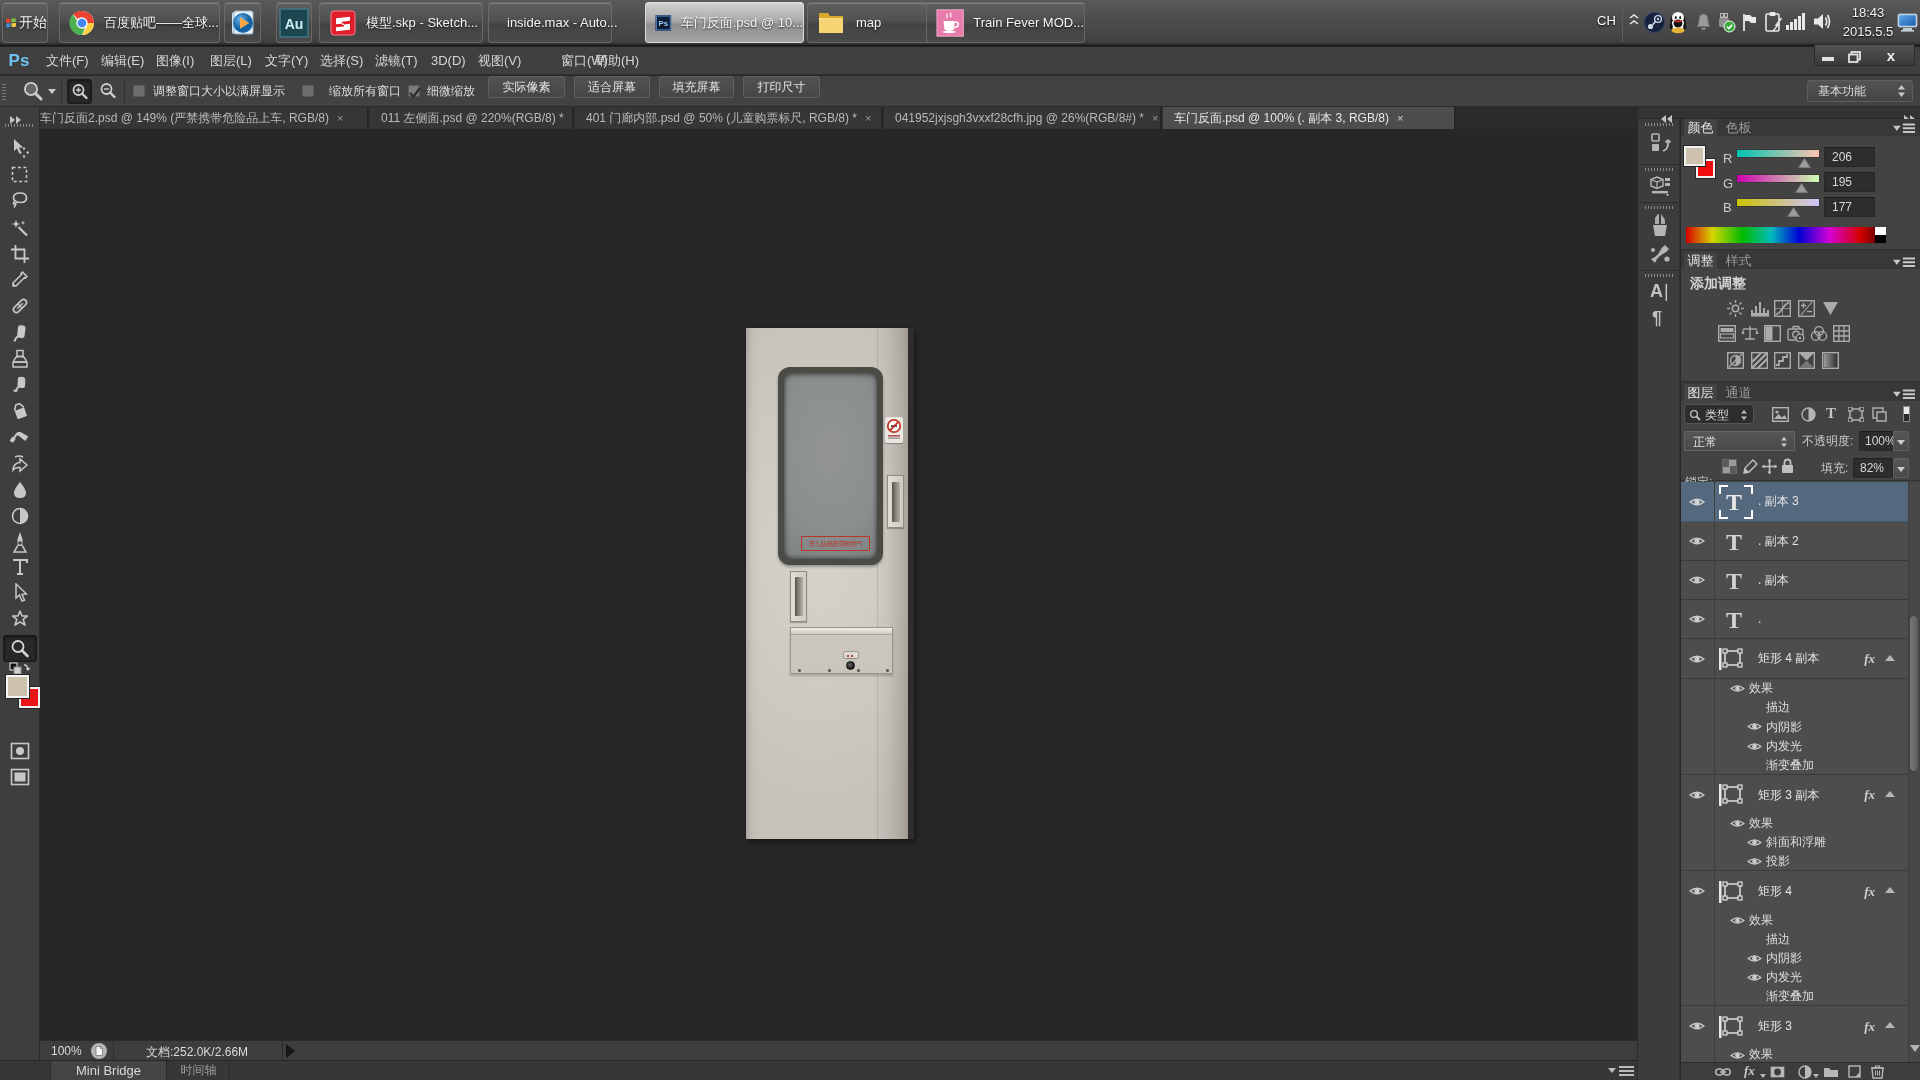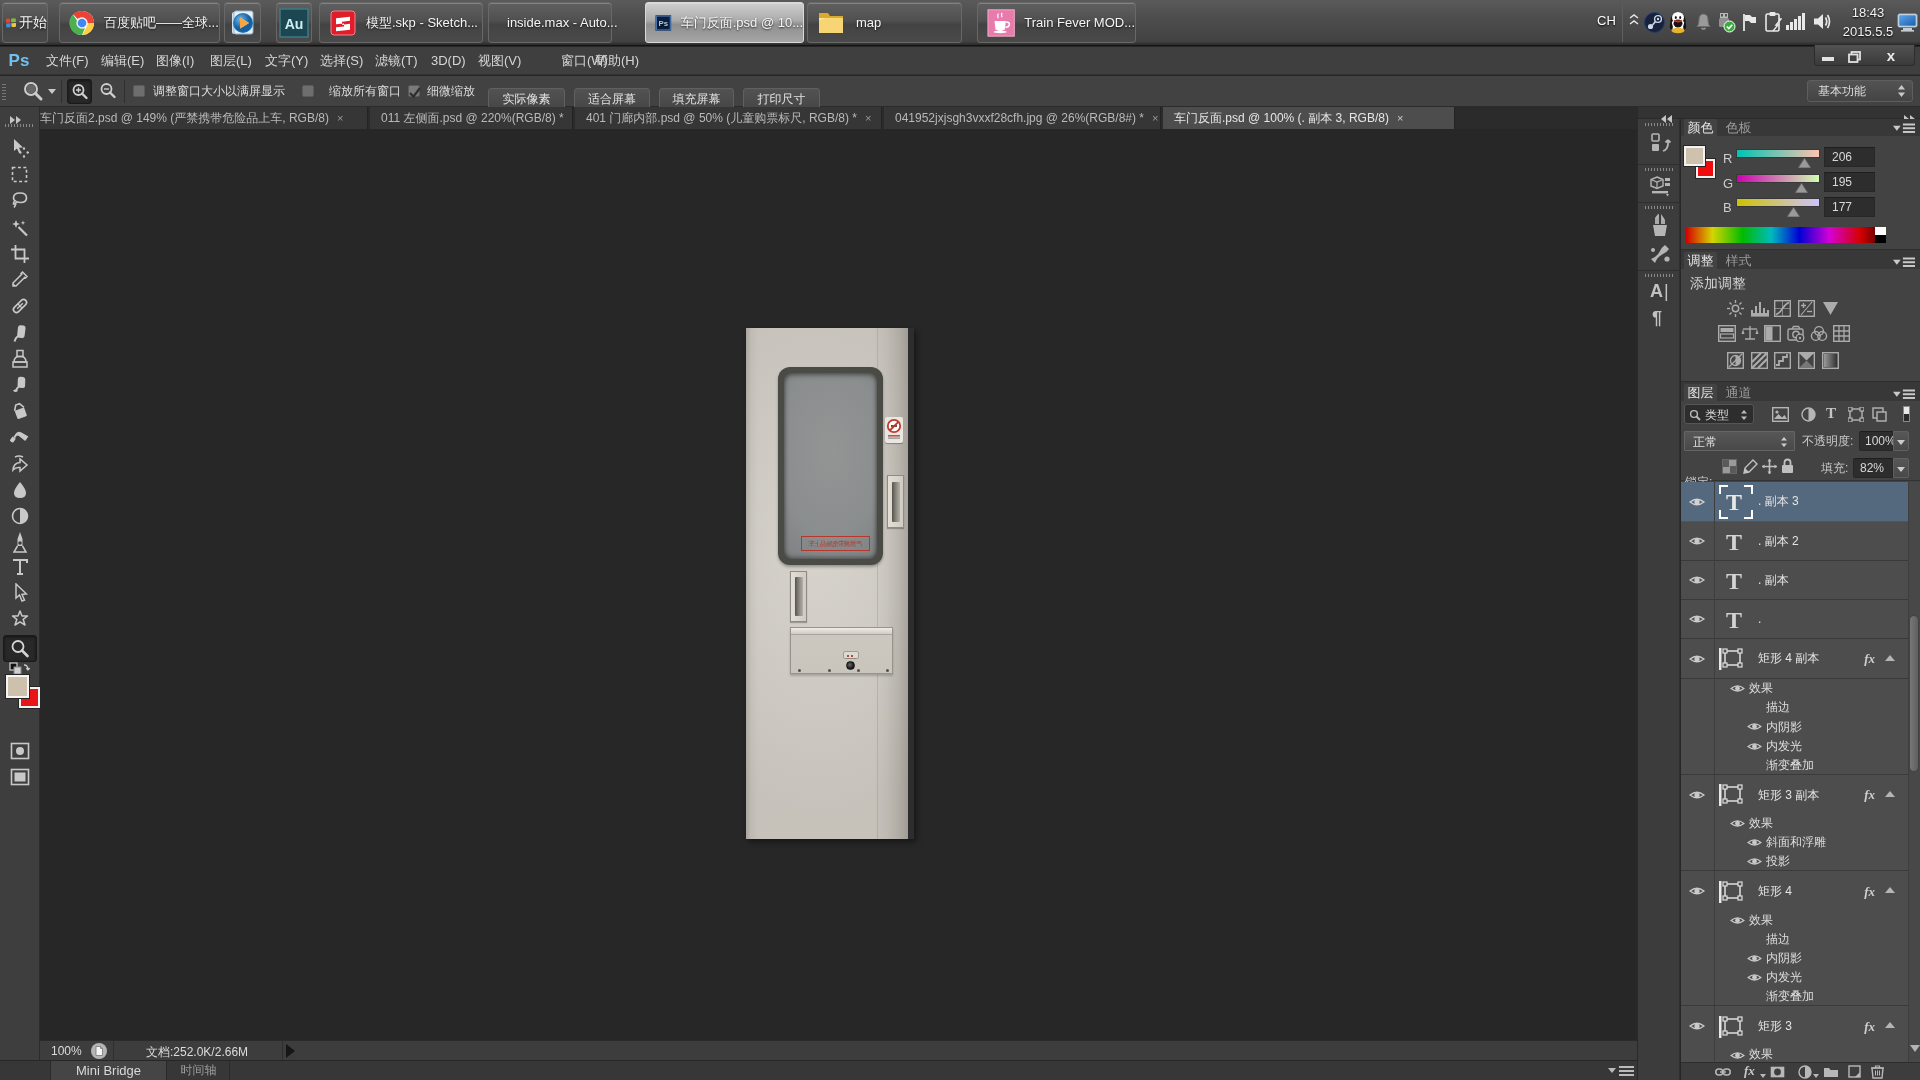--- a/index.html
+++ b/index.html
@@ -1,19 +1,19 @@
 <!DOCTYPE html>
 <html><head><meta charset="utf-8"><title>ps</title><style>
 *{margin:0;padding:0;box-sizing:border-box;}
 html,body{width:1920px;height:1080px;overflow:hidden;background:#272727;font-family:"Liberation Sans",sans-serif;}
 .abs{position:absolute;}
 .tbbtn{position:absolute;top:2px;height:41px;border:1px solid #686868;border-radius:3px;background:linear-gradient(#606060,#505050 45%,#434343 55%,#4a4a4a);box-shadow:inset 0 1px 0 rgba(255,255,255,.22);display:flex;align-items:center;color:#f5f5f5;font-size:13px;white-space:nowrap;}
 .tbbtn .lbl{margin-left:9px;text-shadow:0 1px 2px rgba(0,0,0,.7);}
 .menu{position:absolute;top:0;height:28px;line-height:28px;color:#d6d6d6;font-size:13px;}
-.optbtn{position:absolute;top:12px;height:22px;border:1px solid #606060;border-radius:3px;background:linear-gradient(#525252,#464646);color:#e2e2e2;font-size:12px;text-align:center;line-height:20px;}
+.optbtn{position:absolute;top:0;height:22px;border:1px solid #606060;border-radius:3px;background:linear-gradient(#525252,#464646);color:#e2e2e2;font-size:12px;text-align:center;line-height:20px;}
 .chk{position:absolute;top:9px;width:12px;height:12px;background:#6e6e6e;border-radius:2px;border:1px solid #5a5a5a;}
 .optlbl{position:absolute;top:0;height:31px;line-height:31px;color:#dedede;font-size:12px;white-space:nowrap;}
 .tab{position:absolute;top:0;height:22px;background:#363636;border-right:1px solid #232323;color:#b9b9b9;font-size:12px;line-height:22px;white-space:nowrap;overflow:hidden;}
 .tab .x{color:#999;margin-left:8px;font-size:11px;}
 .ptab{position:absolute;top:12px;height:18px;line-height:18px;font-size:13px;color:#9b9b9b;text-align:center;}
 .ptab.on{background:#434343;color:#e3e3e3;border-radius:2px 2px 0 0;}
 .pmenu{position:absolute;width:22px;height:12px;color:#c9c9c9;}
 .lay{position:absolute;left:0;width:228px;border-bottom:1px solid #3a3a3a;background:#4d4d4d;}
 .eff{position:absolute;left:0;width:228px;background:#4d4d4d;}
 .lname{position:absolute;top:0;height:100%;display:flex;align-items:center;color:#e4e4e4;font-size:12px;}
@@ -113,21 +113,21 @@
           <linearGradient id="fldg" x1="0" y1="0" x2="1" y2="1">
             <stop offset="0" stop-color="#ffe9a0"></stop>
             <stop offset="1" stop-color="#e8bc4a"></stop>
           </linearGradient>
         </defs>
         <path d="M2 10 L10 8 L26 10 L26 23 L2 23 Z" fill="#f7d575"></path>
       </svg>
     <span class="lbl">map</span>
   </div>
 
-  <div class="tbbtn" style="left:977px;width:159px;">
+  <div class="tbbtn" style="left:926px;width:159px;">
     <svg class="lbl" width="30" height="30" viewBox="0 0 30 30">
         <rect x="1" y="1" width="28" height="28" fill="#e87bab"></rect>
         <rect x="1" y="1" width="28" height="28" fill="none" stroke="#f3afc9" stroke-width="1"></rect>
         <path d="M8 13 L20 13 L19 22 Q14 25 9 22 Z" fill="#fff"></path>
         <path d="M20 14 Q25 14 23.5 17.5 Q22.5 20 19.5 19.5" fill="none" stroke="#fff" stroke-width="1.6"></path>
         <ellipse cx="14" cy="24.5" rx="7" ry="1.4" fill="#fff"></ellipse>
         <path d="M12 5 Q10.8 7.5 12 10 M16 4 Q14.8 6.5 16 9" stroke="#fff" stroke-width="1.3" fill="none"></path>
       </svg>
     <span class="lbl">Train Fever MOD...</span>
   </div>
@@ -585,21 +585,21 @@
     <div class="ptab on" style="left:3px;width:33px;top:2px;height:18px;">调整</div>
     <div class="ptab" style="left:41px;width:33px;top:2px;height:18px;">样式</div>
     <svg class="pmenu" style="right:5px;top:7px" width="20" height="10" viewBox="0 0 20 10">
         <path d="M0 2 L7 2 L3.5 6.5Z" fill="#c9c9c9"></path>
         <rect x="9" y="0" width="11" height="1.8" fill="#c9c9c9"></rect>
         <rect x="9" y="3.4" width="11" height="1.8" fill="#c9c9c9"></rect>
         <rect x="9" y="6.8" width="11" height="1.8" fill="#c9c9c9"></rect>
       </svg>
   </div>
   <div class="abs" style="left:0;top:162px;width:239px;height:112px;background:#434343;">
-    <span class="abs" style="left:9px;top:6px;color:#d2d2d2;font-size:14px;">添加调整</span>
+    <span class="abs" style="left:9px;top:6px;color:#d2d2d2;font-size:14px;font-weight:bold;">添加调整</span>
 
     <svg class="abs" style="left:46px;top:31px" width="17" height="17" viewBox="0 0 17 17">
         <circle cx="8.5" cy="8.5" r="3.2" fill="none" stroke="#ababab" stroke-width="1.5"></circle>
         <g stroke="#ababab" stroke-width="1.4">
           <path d="M8.5 0 L8.5 3"></path>
           <path d="M8.5 14 L8.5 17"></path>
           <path d="M0 8.5 L3 8.5"></path>
           <path d="M14 8.5 L17 8.5"></path>
           <path d="M2.5 2.5 L4.6 4.6"></path>
           <path d="M12.4 12.4 L14.5 14.5"></path>

